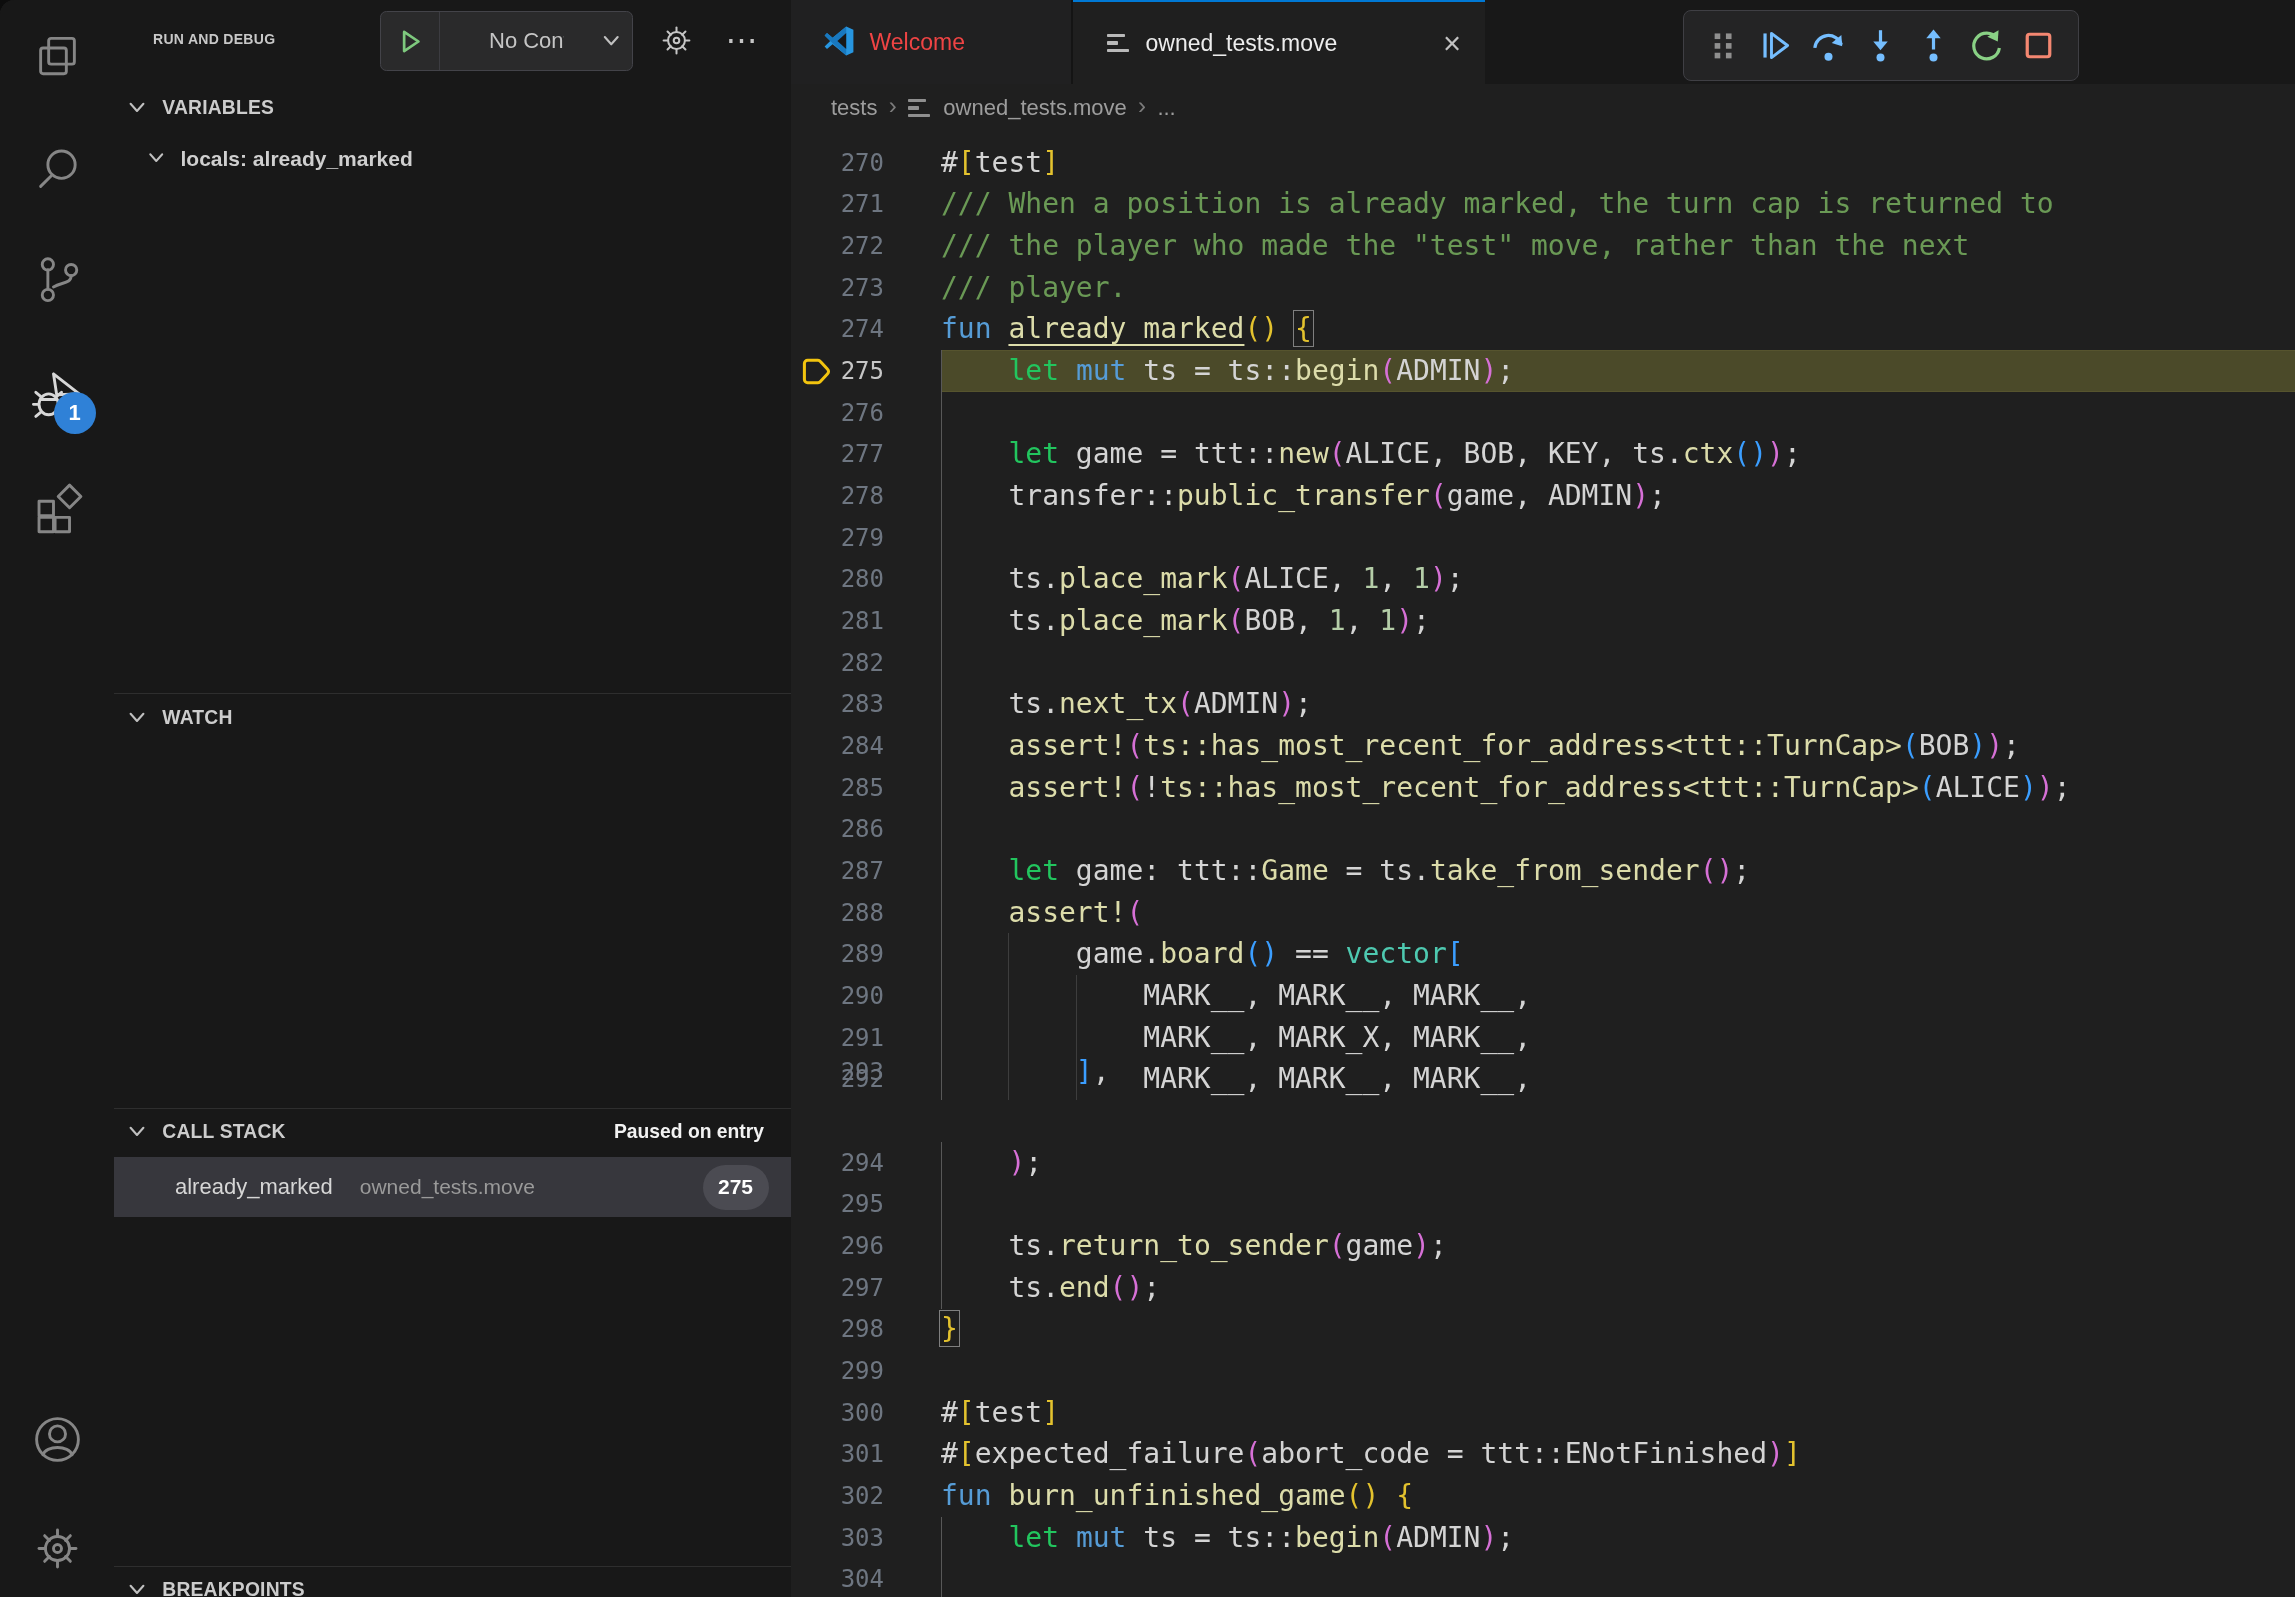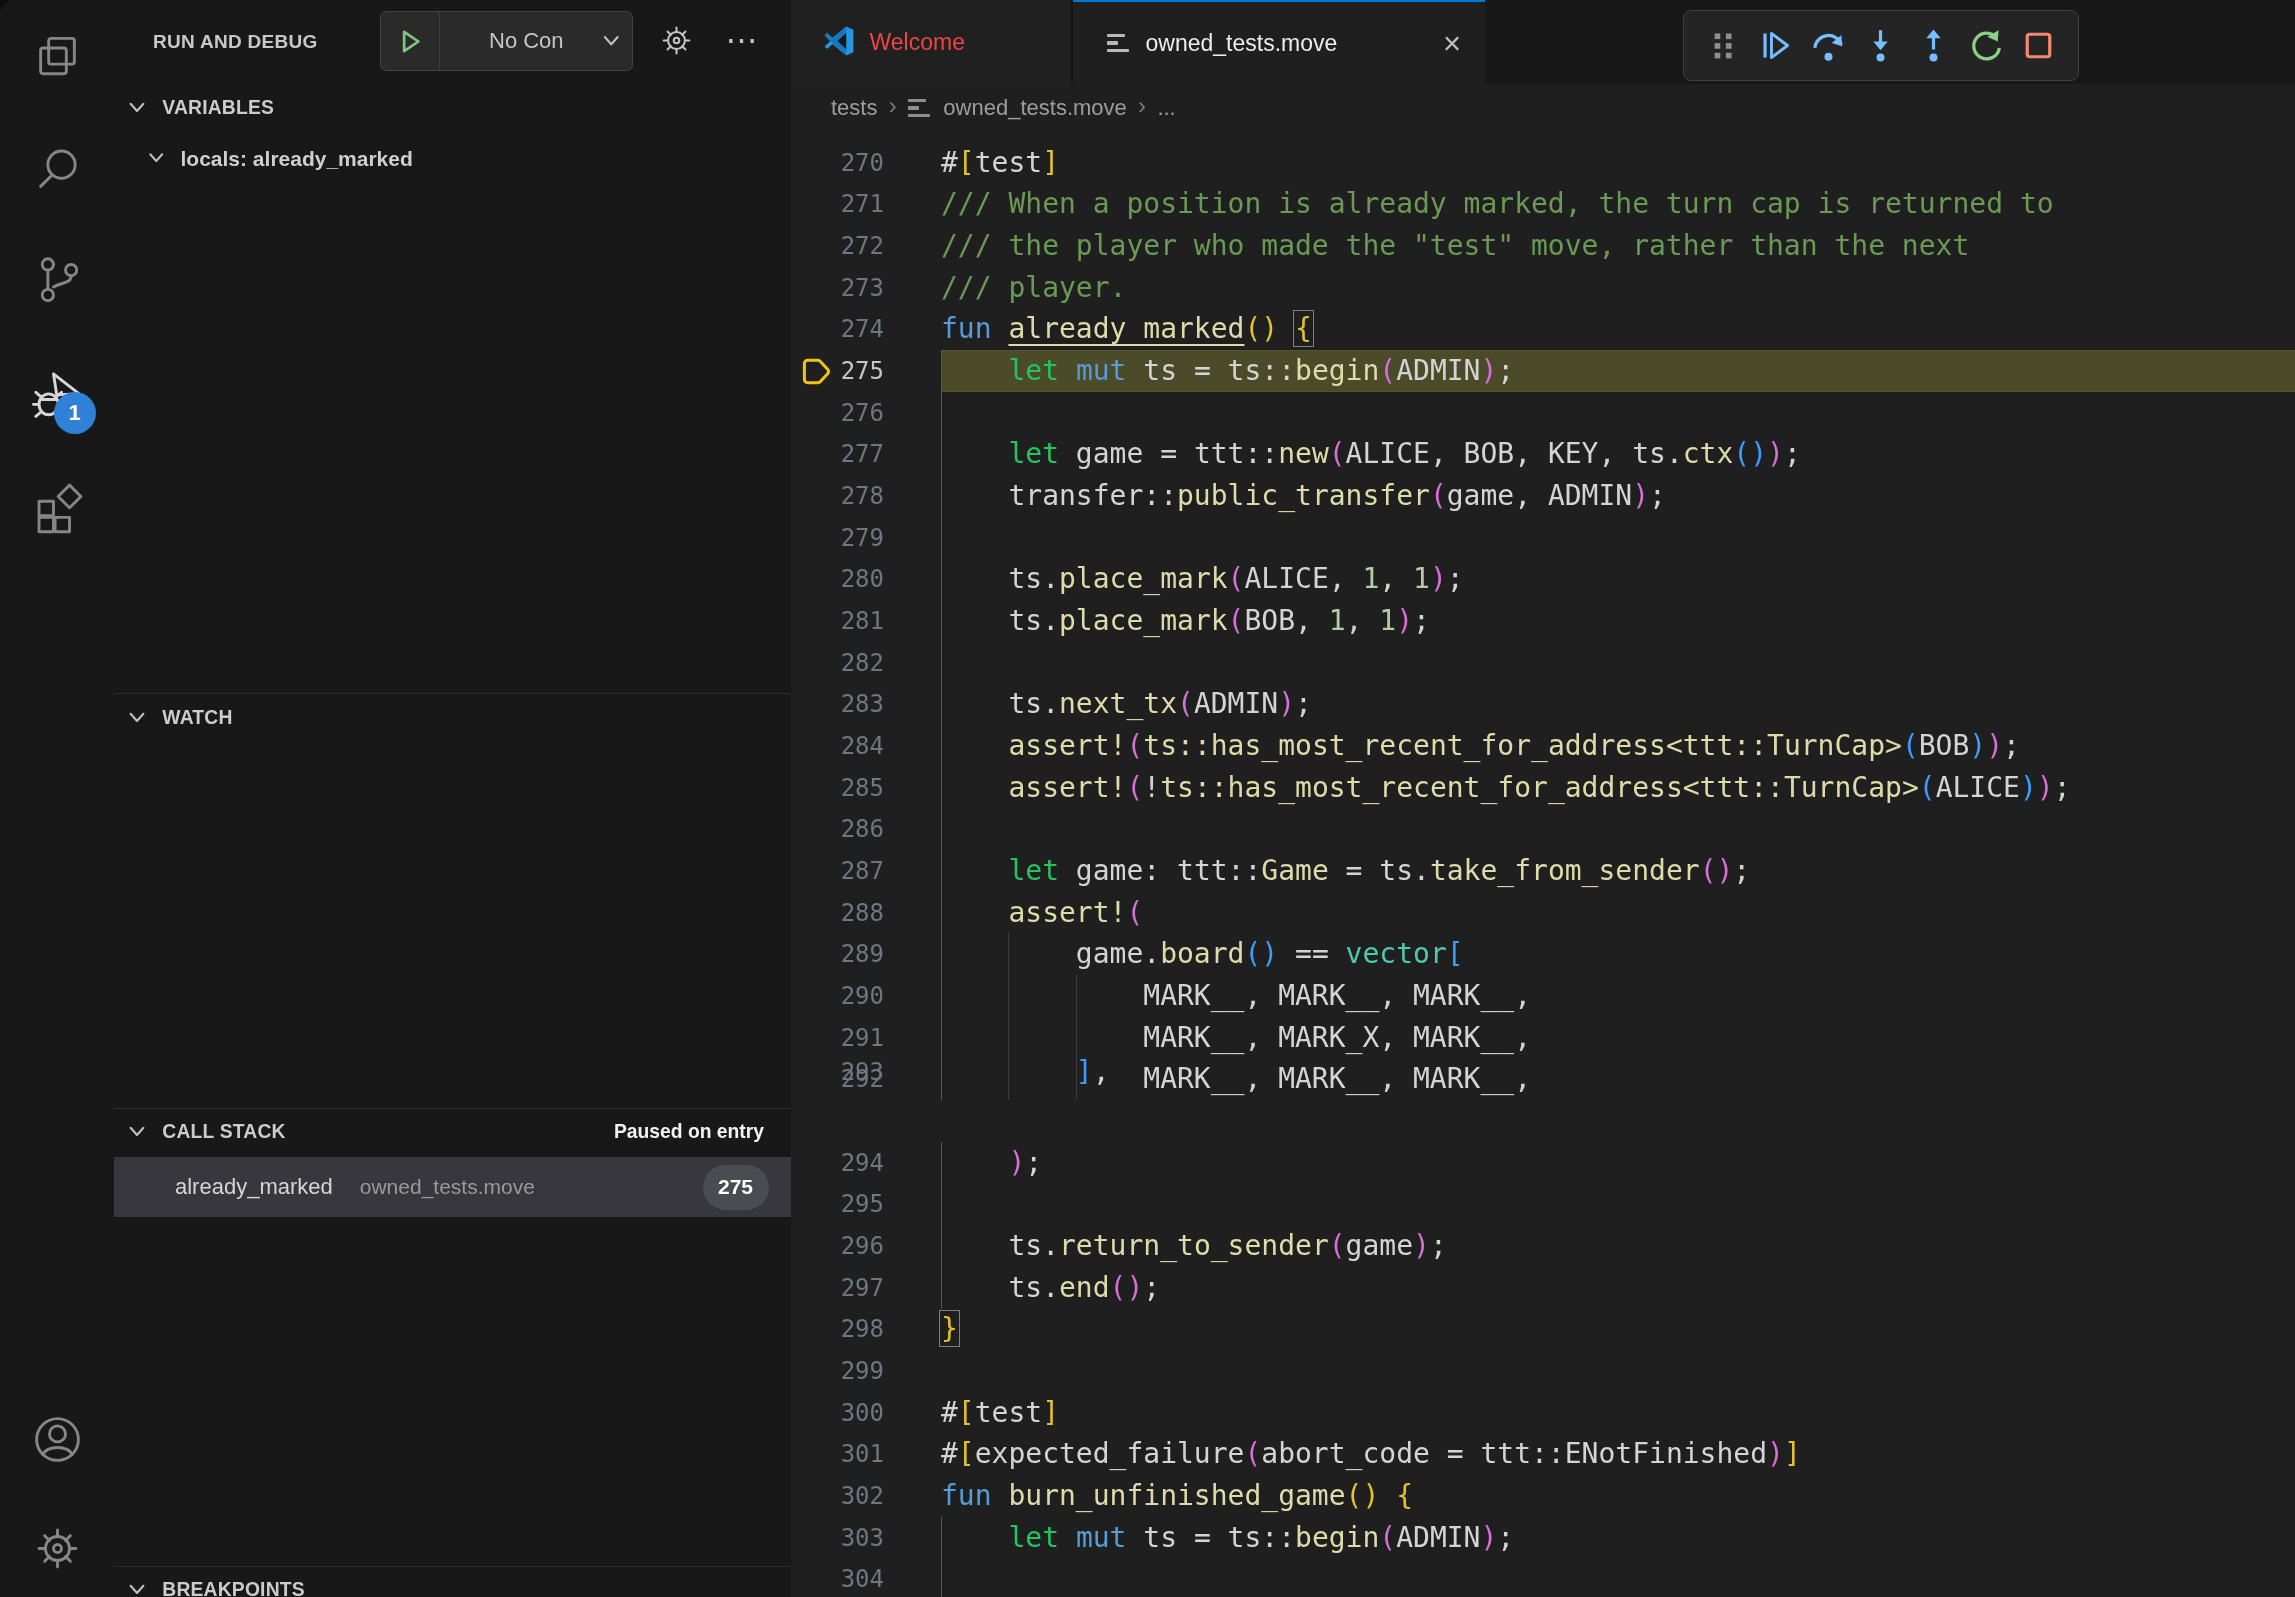--- a/index.html
+++ b/index.html
@@ -8,21 +8,21 @@
   
   #activitybar{position:absolute;left:0;top:0;width:114px;height:100%;background:#181818;border-right:0.8px solid #252525;}
   .ab-item{position:absolute;left:31px;width:53px;height:53px;}
   .ab-item svg{width:53px;height:53px;}
   .ab-stroke{stroke:#868686;fill:none;stroke-width:3.6;stroke-linejoin:round;stroke-linecap:round;}
   .ab-active .ab-stroke{stroke:#d7d7d7;}
   .ab-badge{position:absolute;left:22.5px;top:22.5px;width:42px;height:42px;border-radius:50%;background:#2f81d7;
             color:#fff;font-size:22px;font-weight:700;display:flex;align-items:center;justify-content:center;}
   
   #sidebar{position:absolute;left:114px;top:0;width:677px;height:100%;background:#181818;border-right:0.8px solid #2b2b2b;}
-  .sb-title{position:absolute;left:39px;top:31px;font-size:19px;font-weight:600;letter-spacing:0.3px;color:#c8c8c8;}
+  .sb-title{position:absolute;left:39px;top:31px;font-size:14px;font-weight:600;letter-spacing:0.3px;color:#c8c8c8;}
   .cfg-dd{position:absolute;left:266px;top:11.3px;width:251px;height:58px;background:#2a2a2b;border:0.8px solid #434349;
           border-radius:6.4px;display:flex;align-items:center;overflow:hidden;gap:36px;}
   .cfg-play{width:58px;height:100%;display:flex;align-items:center;justify-content:center;border-right:0.8px solid #3c3c41;}
   .cfg-text{flex:1;padding-left:13px;font-size:22px;color:#c5c5c5;white-space:nowrap;overflow:hidden;}
   .cfg-chev{padding:0 9.7px 0 0;}
   .hdr-ico{position:absolute;top:17.7px;width:45px;height:45px;display:flex;align-items:center;justify-content:center;}
   .sec-head{position:absolute;left:0;width:100%;height:42px;display:flex;align-items:center;}
   .sec-chev{margin-left:11.3px;}
   .sec-label{margin-left:13px;font-size:19.3px;font-weight:700;color:#cccccc;letter-spacing:0.2px;}
   .sec-divider{position:absolute;left:0;width:100%;height:0.8px;background:#2e2e2e;}

